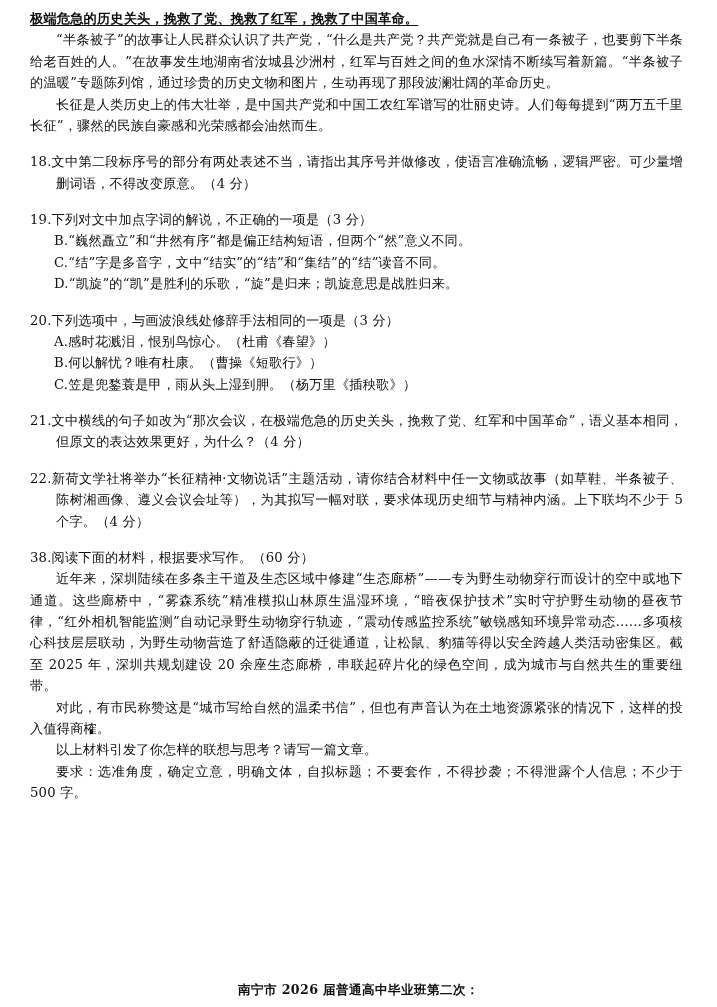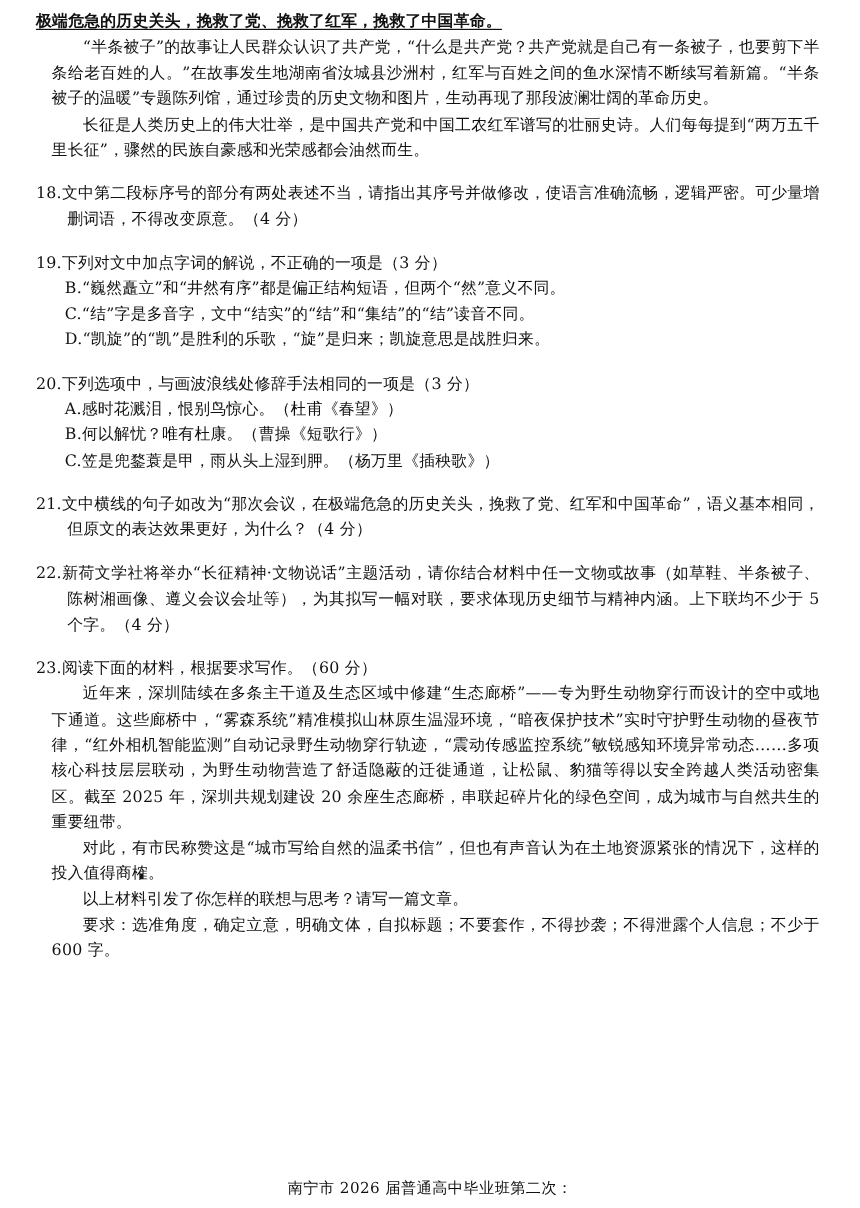--- a/index.html
+++ b/index.html
@@ -25,21 +25,21 @@
   .content {
     padding: 8px 34px 0 30px;
   }
   p {
     margin: 0;
     font-size: 13.2px;
     line-height: 1.62;
     text-align: justify;
     letter-spacing: 0.2px;
   }
-  .indent2 { text-indent: 26px; margin-left: 13px; }
+  .indent2 { text-indent: 26px; }
   .hang {
     padding-left: 26px;
     text-indent: -26px;
   }
   .opt {
     padding-left: 48px;
     text-indent: -24px;
   }
   .first-line {
     font-weight: bold;
@@ -56,21 +56,21 @@
     font-weight: normal;
   }
   .q { margin-top: 15px; }
   .footer {
     position: absolute;
     left: 0;
     right: 0;
     bottom: 8px;
     text-align: center;
     font-size: 12.6px;
-    font-weight: normal;
+    font-weight: bold;
     letter-spacing: 0.4px;
   }
 </style>
 </head>
 <body>
 
 <div class="page">
   <div class="content">
 
     <p class="first-line">极端危急的历史关头，挽救了党、挽救了红军，挽救了中国革命。</p>
@@ -89,23 +89,23 @@
     <p class="hang q">20.下列选项中，与画波浪线处修辞手法相同的一项是（3 分）</p>
     <p class="opt">A.感时花溅泪，恨别鸟惊心。（杜甫《春望》）</p>
     <p class="opt">B.何以解忧？唯有杜康。（曹操《短歌行》）</p>
     <p class="opt">C.笠是兜鍪蓑是甲，雨从头上湿到胛。（杨万里《插秧歌》）</p>
 
     <p class="hang q">21.文中横线的句子如改为“那次会议，在极端危急的历史关头，挽救了党、红军和中国革命”，语义基本相同，但原文的表达效果更好，为什么？（4 分）</p>
 
     <p class="hang q">22.新荷文学社将举办“长征精神·文物说话”主题活动，请你结合材料中任一文物或故事（如草鞋、半条被子、陈树湘画像、遵义会议会址等），为其拟写一幅对联，要求体现历史细节与精神内涵。上下联均不少于 5 个字。（4 分）</p>
 
 
-    <p class="hang q">23.阅读下面的材料，根据要求写作。（60 分）</p>
+    <p class="hang q">38.阅读下面的材料，根据要求写作。（60 分）</p>
 
     <p class="indent2">近年来，深圳陆续在多条主干道及生态区域中修建“生态廊桥”——专为野生动物穿行而设计的空中或地下通道。这些廊桥中，“雾森系统”精准模拟山林原生温湿环境，“暗夜保护技术”实时守护野生动物的昼夜节律，“红外相机智能监测”自动记录野生动物穿行轨迹，“震动传感监控系统”敏锐感知环境异常动态……多项核心科技层层联动，为野生动物营造了舒适隐蔽的迁徙通道，让松鼠、豹猫等得以安全跨越人类活动密集区。截至 2025 年，深圳共规划建设 20 余座生态廊桥，串联起碎片化的绿色空间，成为城市与自然共生的重要纽带。</p>
     <p class="indent2">对此，有市民称赞这是“城市写给自然的温柔书信”，但也有声音认为在土地资源紧张的情况下，这样的投入值得商榷。</p>
     <p class="indent2">以上材料引发了你怎样的联想与思考？请写一篇文章。</p>
-    <p class="indent2">要求：选准角度，确定立意，明确文体，自拟标题；不要套作，不得抄袭；不得泄露个人信息；不少于 600 字。</p>
+    <p class="indent2">要求：选准角度，确定立意，明确文体，自拟标题；不要套作，不得抄袭；不得泄露个人信息；不少于 500 字。</p>
 
   </div>
 
   <div class="footer">南宁市 2026 届普通高中毕业班第二次：</div>
 </div>
 
 </body></html>

